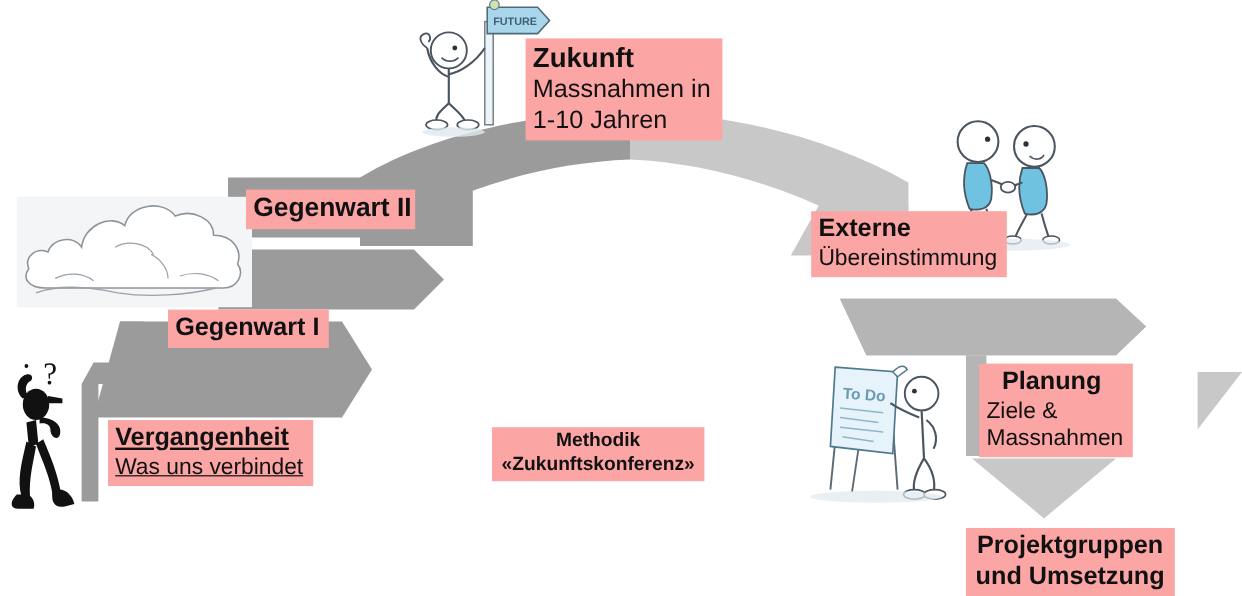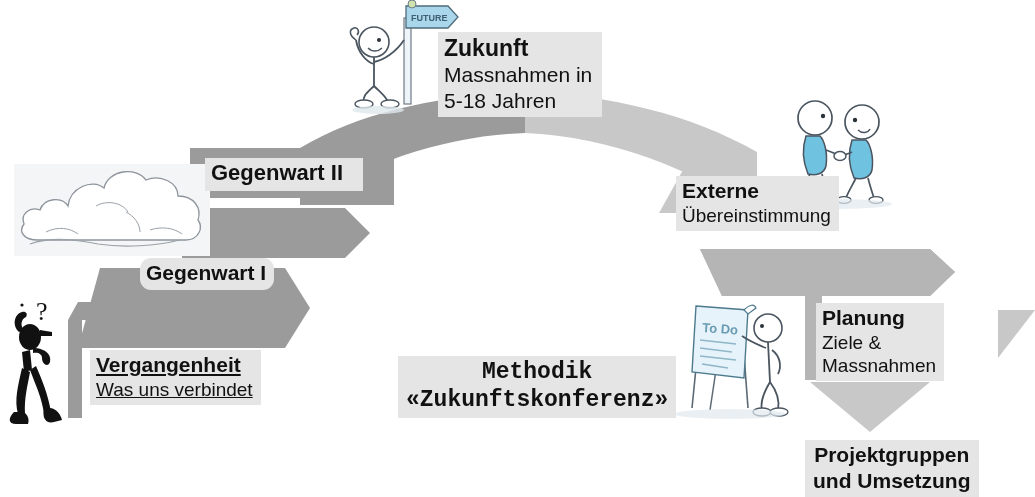--- a/index.html
+++ b/index.html
@@ -19,49 +19,49 @@
   }
   #diagram-svg {
     position: absolute;
     left: 0;
     top: 0;
     width: 1035px;
     height: 497px;
   }
   .label {
     position: absolute;
-    background: #e5e5e5;
+    background: #fca5a5;
     line-height: 1.22;
     color: #111111;
     white-space: nowrap;
   }
   .label .title {
     font-weight: bold;
     display: block;
   }
   .label .sub {
     font-weight: normal;
     display: block;
   }
   .label.centered { text-align: center; }
 
   
   #lbl-zukunft      { left: 438px; top: 32px;  font-size: 21px; padding: 2px 10px 4px 6px; }
   #lbl-zukunft .title { font-size: 23px; }
-  #lbl-gegenwart2   { left: 205px; top: 158px; font-size: 20px; padding: 2px 20px 4px 6px; }
+  #lbl-gegenwart2   { left: 205px; top: 158px; font-size: 20px; padding: 2px 3px 4px 6px; }
   #lbl-gegenwart2 .title { font-size: 22px; }
-  #lbl-gegenwart1   { left: 140px; top: 258px; font-size: 19px; padding: 2px 8px 4px 6px; border-radius: 11px; }
+  #lbl-gegenwart1   { left: 140px; top: 258px; font-size: 19px; padding: 2px 8px 4px 6px; }
   #lbl-gegenwart1 .title { font-size: 21px; }
   #lbl-vergangenheit{ left: 90px;  top: 350px; font-size: 19px; padding: 2px 8px 4px 6px; text-decoration: underline; }
   #lbl-vergangenheit .title { font-size: 21px; }
   #lbl-konsens      { left: 676px; top: 176px; font-size: 19px; padding: 2px 8px 4px 6px; }
   #lbl-konsens .title { font-size: 21px; }
   #lbl-planung      { left: 816px; top: 303px; font-size: 19px; padding: 2px 8px 4px 6px; }
-  #lbl-planung .title { font-size: 21px; }
-  #lbl-methodik     { left: 398px; top: 356px; font-size: 23px; padding: 2px 8px 4px 8px; font-weight: bold; font-family: Liberation Mono, monospace; }
+  #lbl-planung .title { font-size: 21px; margin-left: 13px; }
+  #lbl-methodik     { left: 410px; top: 356px; font-size: 16px; padding: 2px 8px 4px 8px; font-weight: bold; }
   #lbl-projekt      { left: 805px; top: 440px; font-size: 21px; padding: 2px 8px 4px 8px; font-weight: bold; }
   #lbl-methodik .title, #lbl-projekt .title { font-weight: bold; }
   #lbl-methodik .sub, #lbl-projekt .sub { font-weight: bold; }
 </style>
 </head>
 <body>
 
 <div id="stage">
 
   <svg id="diagram-svg" viewBox="0 0 1035 497" xmlns="http://www.w3.org/2000/svg">
@@ -202,21 +202,21 @@
       <path d="M 770,382 C 776,390 780,400 778,410" fill="none" stroke="#4a5560" stroke-width="1.8"></path>
       <ellipse cx="762" cy="412" rx="9" ry="4" fill="#ffffff" stroke="#4a5560" stroke-width="1.3"></ellipse>
       <ellipse cx="779" cy="412" rx="9" ry="4" fill="#ffffff" stroke="#4a5560" stroke-width="1.3"></ellipse>
       <ellipse cx="730" cy="414" rx="55" ry="5" fill="#dfe8ee" opacity="0.7"></ellipse>
     </g>
   </svg>
 
   <div class="label" id="lbl-zukunft">
     <span class="title">Zukunft</span>
     <span class="sub">Massnahmen in</span>
-    <span class="sub">5-18 Jahren</span>
+    <span class="sub">1-10 Jahren</span>
   </div>
 
   <div class="label" id="lbl-gegenwart2">
     <span class="title">Gegenwart II</span>
   </div>
 
   <div class="label" id="lbl-gegenwart1">
     <span class="title">Gegenwart I</span>
   </div>
 

